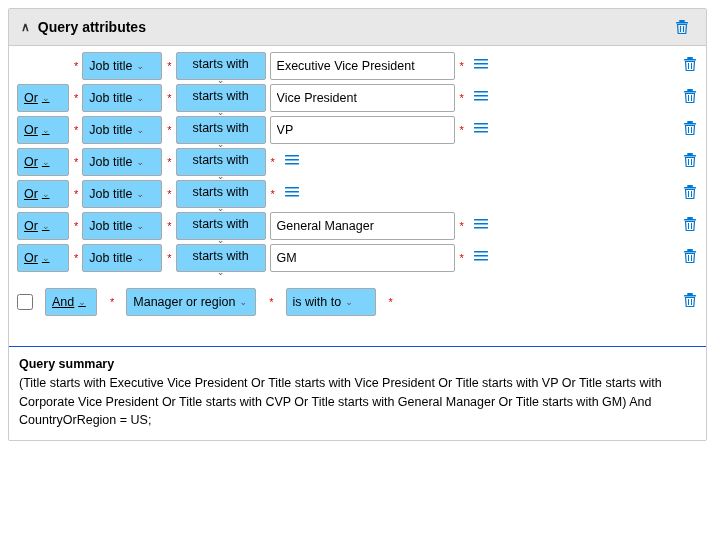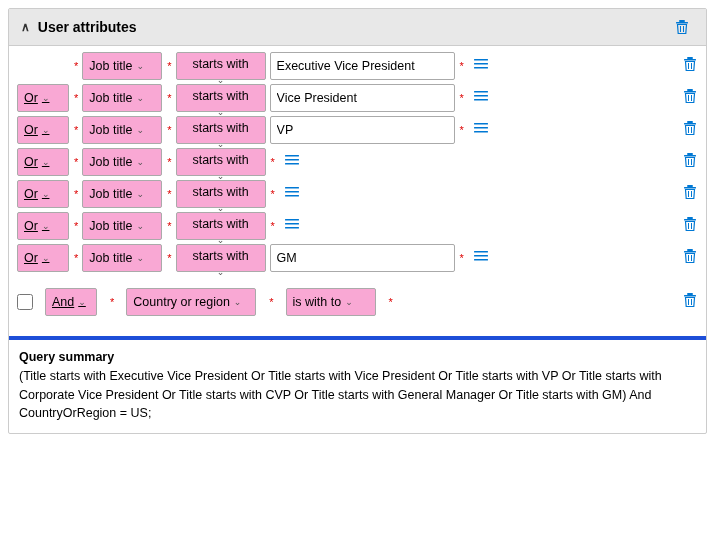--- a/index.html
+++ b/index.html
@@ -52,21 +52,21 @@
     }
     .filter-row {
       display: flex;
       align-items: center;
       gap: 4px;
     }
     .select-box {
       border: 1px solid #aaa;
       border-radius: 2px;
       padding: 4px 6px;
-      background: #f9a8d4;
+      background: #7dd3fc;
       cursor: pointer;
       display: flex;
       align-items: center;
       gap: 4px;
       font-size: 12.5px;
       height: 28px;
       white-space: nowrap;
     }
     .select-box .caret {
       font-size: 9px;
@@ -123,36 +123,36 @@
     .select-country { min-width: 130px; }
     .select-isequal { min-width: 90px; }
     .value-input-short {
       min-width: 80px;
       max-width: 120px;
     }
     .query-summary {
       padding: 8px 10px 10px 10px;
       font-size: 12.5px;
       line-height: 1.5;
-      border-top: 4px solid #1d4ed8;
-      margin-top: 10px;
+      border-top: 1px solid #1d4ed8;
+      margin-top: 20px;
     }
     .query-summary b {
       font-weight: 700;
     }
   </style>
 </head>
 <body>
 
 <div class="outer">
 
   <div class="section-header">
     <div class="section-header-left">
       <span class="chevron-icon">∧</span>
-      <span>User attributes</span>
+      <span>Query attributes</span>
     </div>
     <button class="trash-icon-btn">
       <svg width="16" height="16" viewBox="0 0 16 16" fill="none" xmlns="http://www.w3.org/2000/svg">
         <rect x="5" y="1" width="6" height="2" rx="1" fill="#0078d4"></rect>
         <rect x="2" y="3" width="12" height="1.5" rx="0.5" fill="#0078d4"></rect>
         <path d="M3.5 5.5L4.2 14.5H11.8L12.5 5.5H3.5Z" stroke="#0078d4" stroke-width="1.2" fill="none"></path>
         <line x1="6.5" y1="7" x2="6.5" y2="13" stroke="#0078d4" stroke-width="1"></line>
         <line x1="9.5" y1="7" x2="9.5" y2="13" stroke="#0078d4" stroke-width="1"></line>
       </svg>
     </button>
@@ -317,20 +317,21 @@
         <span class="required-star">*</span>
         <div class="select-box select-jobtitle">
       <span>Job title</span>
       <span class="caret">⌄</span>
     </div>
         <span class="required-star">*</span>
         <div class="select-box select-startswith">
       <span>starts with</span>
       <span class="caret">⌄</span>
     </div>
+        <input type="text" class="value-input" value="General Manager" style="">
         <span class="required-star">*</span>
         <button class="list-icon-btn"><svg width="18" height="18" viewBox="0 0 18 18" fill="none" xmlns="http://www.w3.org/2000/svg">
       <rect x="2" y="4" width="14" height="1.5" rx="0.5" fill="#0078d4"></rect>
       <rect x="2" y="8" width="14" height="1.5" rx="0.5" fill="#0078d4"></rect>
       <rect x="2" y="12" width="14" height="1.5" rx="0.5" fill="#0078d4"></rect>
     </svg></button>
         <div class="spacer"></div>
         <button class="row-trash"><svg width="16" height="16" viewBox="0 0 16 16" fill="none" xmlns="http://www.w3.org/2000/svg">
       <rect x="5" y="1" width="6" height="2" rx="1" fill="#0078d4"></rect>
       <rect x="2" y="3" width="12" height="1.5" rx="0.5" fill="#0078d4"></rect>
@@ -374,21 +375,21 @@
 
   <div class="rows-area">
     <div class="and-row filter-row">
       <input type="checkbox" class="checkbox-el" style="">
       <div class="select-box select-or">
         <span>And</span>
         <span class="caret">⌄</span>
       </div>
       <span class="required-star">*</span>
       <div class="select-box select-country">
-        <span>Country or region</span>
+        <span>Manager or region</span>
         <span class="caret">⌄</span>
       </div>
       <span class="required-star">*</span>
       <div class="select-box select-isequal">
         <span>is with to</span>
         <span class="caret">⌄</span>
       </div>
       <span class="required-star">*</span>
       <div class="spacer"></div>
       <button class="row-trash">

